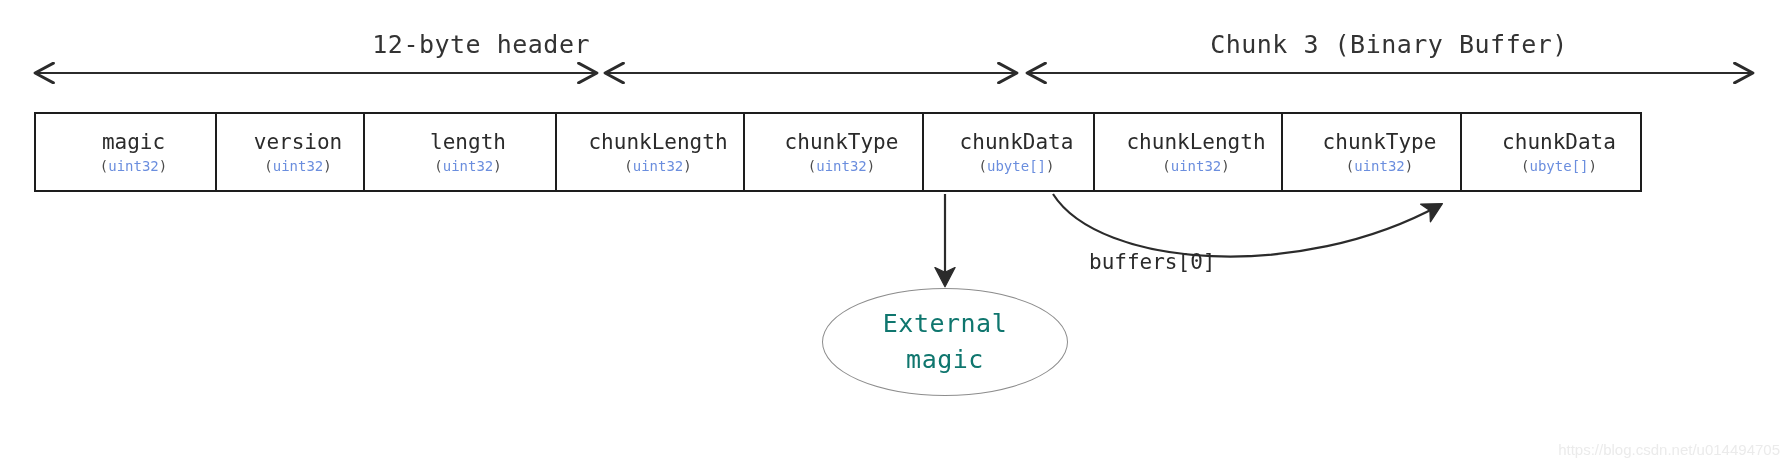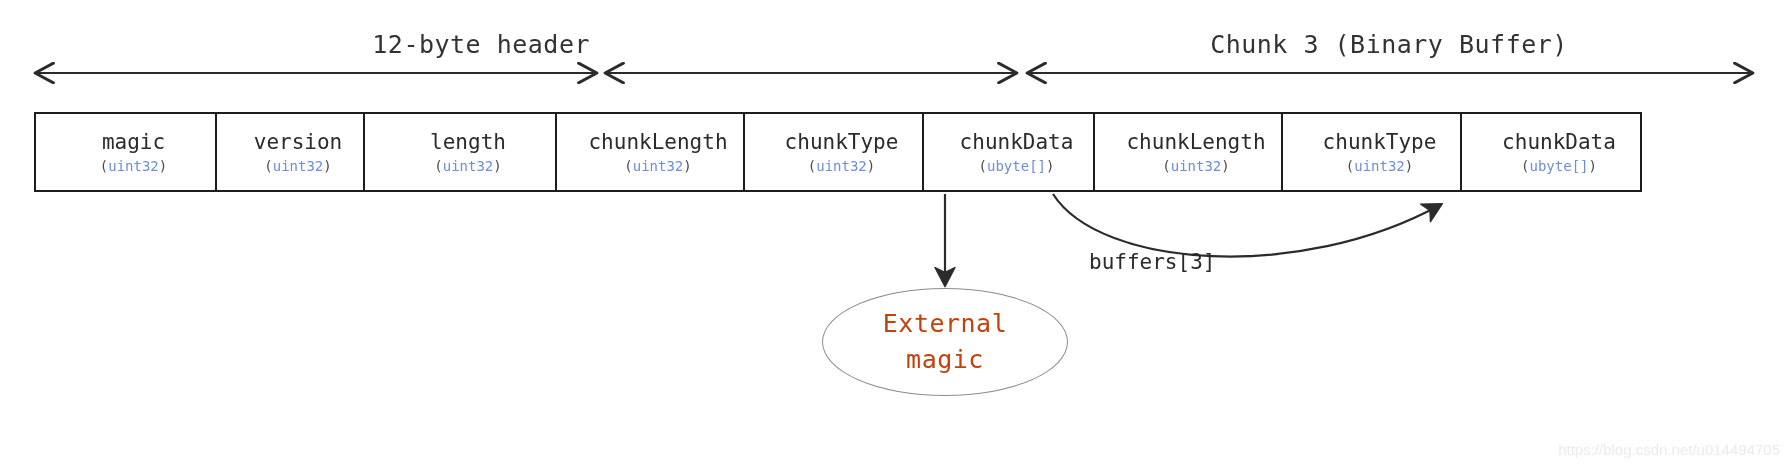--- a/index.html
+++ b/index.html
@@ -97,21 +97,21 @@
     border-radius: 50%;
     display: flex;
     flex-direction: column;
     align-items: center;
     justify-content: center;
     background: #ffffff;
     box-sizing: border-box;
   }
   #external-node .ext-line {
     font-size: 25px;
-    color: #c2410c;
+    color: #0f766e;
     line-height: 1.45;
     letter-spacing: 0.5px;
     font-family: "DejaVu Sans Mono", "Liberation Mono", monospace;
   }
 
   
   #watermark {
     position: absolute;
     right: 8px;
     bottom: 8px;
@@ -206,21 +206,21 @@
       <span class="field-type"><span>(</span><span class="tcode">uint32</span><span>)</span></span>
     </div>
 
     <div class="field-cell" style="width:162px;">
       <span class="field-name">chunkData</span>
       <span class="field-type"><span>(</span><span class="tcode">ubyte[]</span><span>)</span></span>
     </div>
 
   </div>
 
-  <div class="curve-label" style="left:1089px; top:250px;">buffers[3]</div>
+  <div class="curve-label" style="left:1089px; top:250px;">buffers[0]</div>
 
   <div id="external-node">
     <span class="ext-line">External</span>
     <span class="ext-line">magic</span>
   </div>
 
   <div id="watermark">https://blog.csdn.net/u014494705</div>
 
 </div>
 

